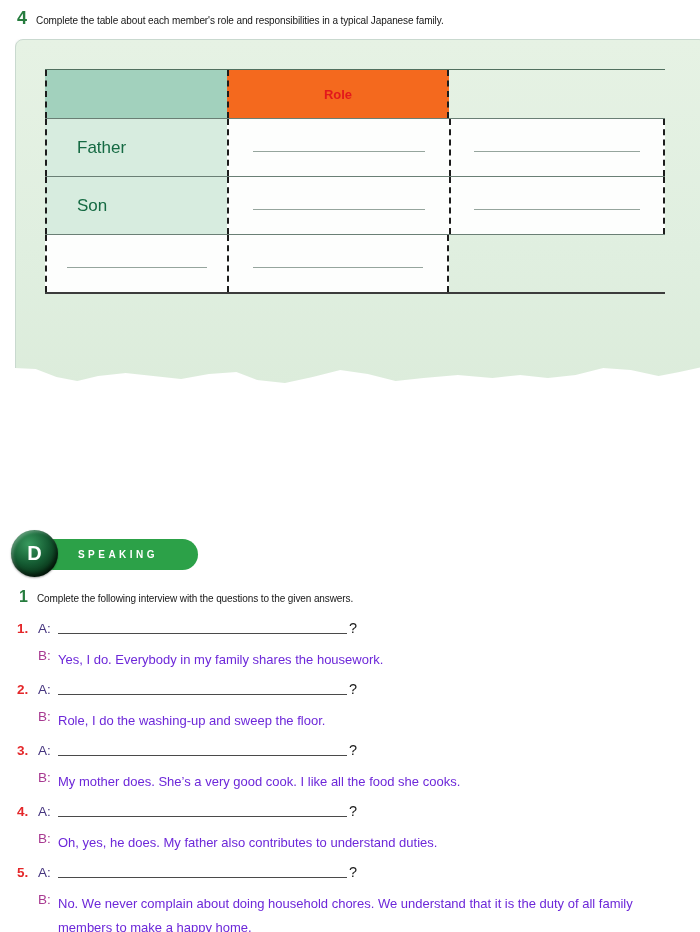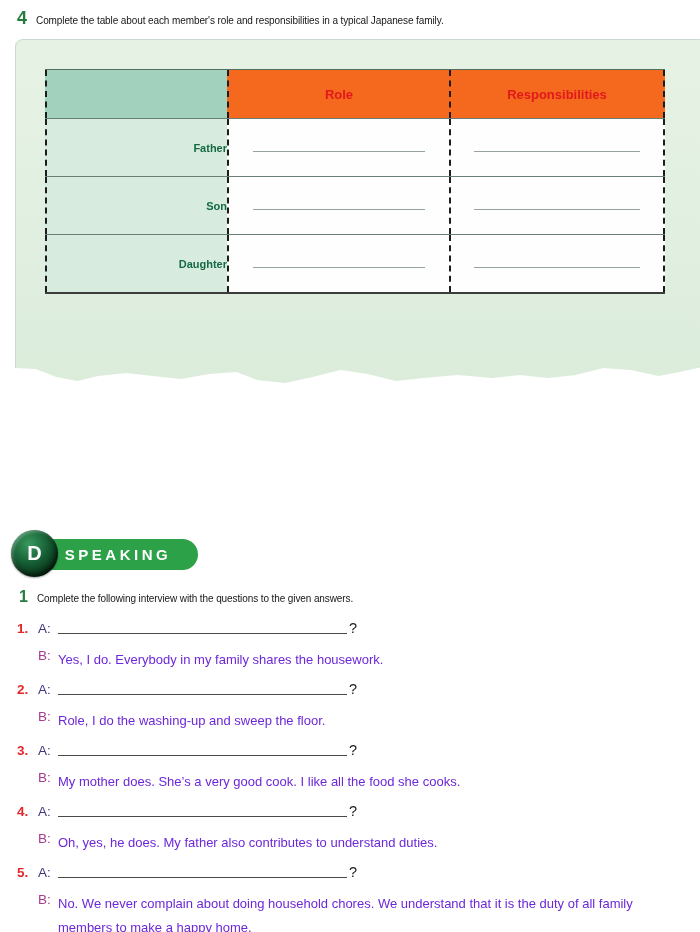--- a/index.html
+++ b/index.html
@@ -27,29 +27,29 @@
   .hrow,.trow{display:grid;grid-template-columns:182px 222px 216px;}
   .hrow{height:48px;border-top:1px solid #51705f;}
   .hcell,.cell{border-left:2px dashed #1c1c1c;}
   .hcell:last-child,.cell:last-child{border-right:2px dashed #1c1c1c;}
   .hcell{display:flex;align-items:center;justify-content:center;}
   .hcell.corner{background:var(--header-teal);}
   .hcell.orange{background:var(--orange);color:var(--header-text-red);font-weight:bold;font-size:13px;}
   .trow{height:57px;border-top:1px solid #6a7f75;}
   .trow:last-child{border-bottom:2px solid #3c3c3c;}
   .name-cell{background:var(--name-cell-green);display:flex;align-items:center;padding-left:30px;box-sizing:border-box;
-    font-weight:bold;font-size:11px;color:var(--member-green);justify-content:flex-end;}
+    font-weight:normal;font-size:17px;color:var(--member-green);}
   .ans-cell{background:#fdfefd;display:flex;align-items:center;justify-content:center;}
   .blank{width:78%;height:0;border-bottom:1.5px solid #95a59d;margin-top:8px;}
 
   
   .speaking{position:absolute;top:530px;left:11px;width:200px;height:50px;}
   .pill{position:absolute;left:27px;top:9px;width:160px;height:31px;background:var(--speaking-pill-green);
     border-radius:17px;display:flex;align-items:center;justify-content:center;
-    color:#fff;font-weight:bold;font-size:15px;letter-spacing:3.5px;}
+    color:#fff;font-weight:bold;font-size:10px;letter-spacing:3.5px;}
   .badge{position:absolute;left:0;top:0;width:47px;height:47px;border-radius:50%;
     background:radial-gradient(circle at 38% 30%,#389a5e 0%,#155c33 45%,#072b13 78%,#000 100%);
     display:flex;align-items:center;justify-content:center;color:#fff;font-weight:bold;font-size:20px;
     box-shadow:inset -2px -3px 4px rgba(0,0,0,.55), inset 2px 2px 3px rgba(255,255,255,.28), 0 1px 2px rgba(0,0,0,.35);}
 
   
   #ex1-heading{top:588px;left:19px;width:670px;}
   #ex1-heading .ex-num{font-size:16px;}
   .items{position:absolute;top:615px;left:17px;width:676px;}
   .row{display:flex;align-items:flex-end;}
@@ -69,21 +69,20 @@
 <div class="ex-heading" id="ex4-heading">
   <span class="ex-num">4</span>
   <span class="ex-title">Complete the table about each member's role and responsibilities in a typical Japanese family.</span>
 </div>
 
 <div class="paper">
   <div class="table">
     <div class="hrow">
       <div class="hcell corner"></div>
       <div class="hcell orange">Role</div>
-      <div class="hcell orange">Responsibilities</div>
     </div>
     <div id="table-rows">
   <div class="trow">
     <div class="cell name-cell">
       <span>Father</span>
     </div>
     <div class="cell ans-cell">
       <div class="blank"></div>
     </div>
     <div class="cell ans-cell">
@@ -98,23 +97,20 @@
     </div>
     <div class="cell ans-cell">
       <div class="blank"></div>
     </div>
     <div class="cell ans-cell">
       <div class="blank"></div>
     </div>
   </div>
 
   <div class="trow">
-    <div class="cell name-cell">
-      <span>Daughter</span>
-    </div>
     <div class="cell ans-cell">
       <div class="blank"></div>
     </div>
     <div class="cell ans-cell">
       <div class="blank"></div>
     </div>
   </div>
 </div>
   </div>
 </div>

